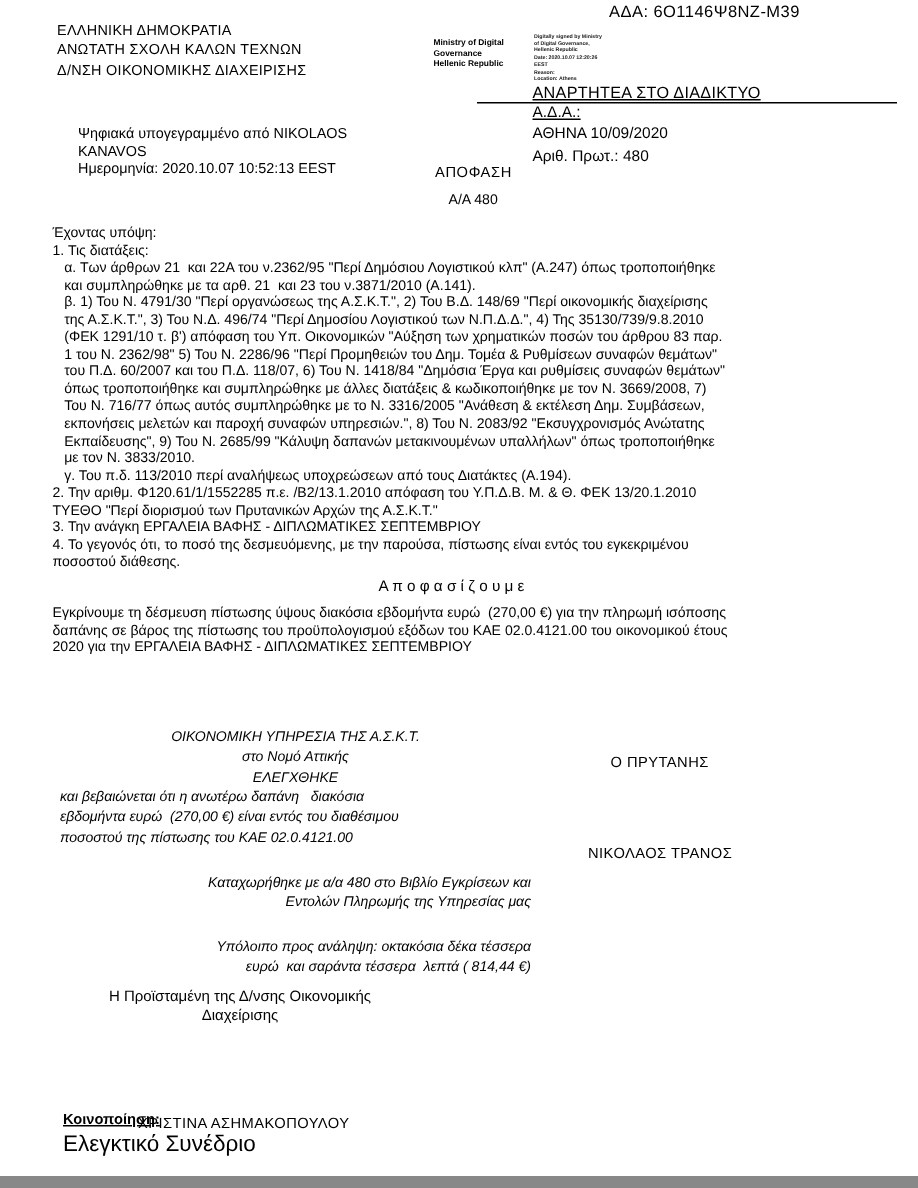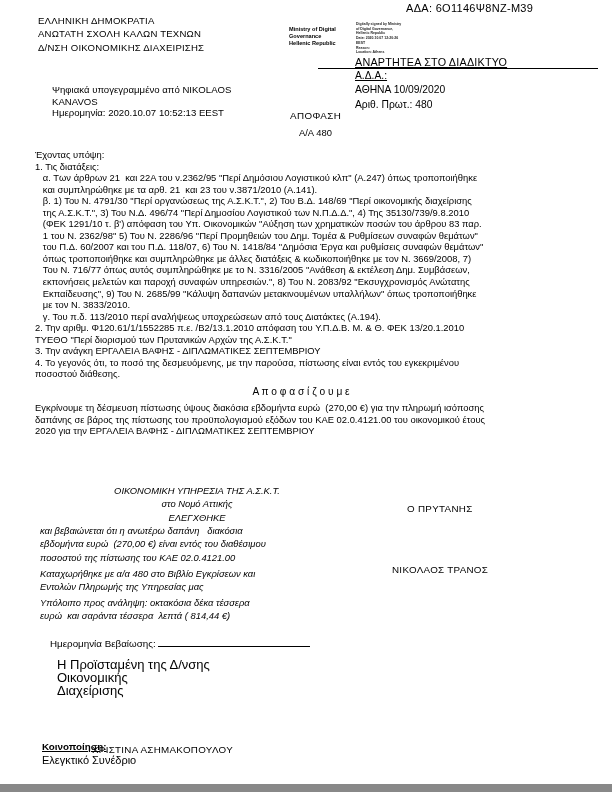--- a/index.html
+++ b/index.html
@@ -20,29 +20,29 @@
   .rb-head{font-size:10.8px;letter-spacing:.2px;}
   .sig-left{left:52px;top:84px;width:245px;font-size:9.6px;line-height:11.6px;}
   .apofasi{left:290px;top:110px;font-size:9.8px;letter-spacing:.4px;}
   .aa{left:299px;top:127px;font-size:9.4px;}
   .body-text{left:35px;top:149px;width:562px;font-size:9.4px;line-height:11.55px;}
   .dec-head{left:35px;top:386px;width:532px;text-align:center;font-size:10.2px;}
   .dec-text{left:35px;top:402px;width:562px;font-size:9.4px;line-height:11.6px;}
   .audit{left:40px;top:484px;width:314px;font-size:9.4px;font-style:italic;}
   .audit .hd{text-align:center;line-height:13.4px;white-space:pre-wrap;}
   .audit p{margin:0;line-height:13.2px;white-space:pre-wrap;}
-  .audit p.gap{margin-top:3px;}
+  .audit p.gap{margin-top:17px;text-align:right;}
   .rector{left:407px;top:503px;font-size:9.8px;letter-spacing:.3px;}
   .rector-name{left:392px;top:564px;font-size:9.8px;letter-spacing:.3px;}
   .datecert{left:50px;top:636px;font-size:9.8px;}
   .datecert .line{display:inline-block;width:152px;border-bottom:1.2px solid #000;height:10px;vertical-align:baseline;}
-  .head-of-dept{left:57px;top:658px;width:180px;font-size:13px;line-height:13.2px;}
+  .head-of-dept{left:70px;top:658px;width:180px;text-align:center;font-size:10px;line-height:13.2px;}
   .asimako{left:92px;top:708px;font-size:9.8px;letter-spacing:.3px;margin-top:36px;}
   .koino{left:42px;top:741px;font-size:9.8px;font-weight:bold;text-decoration:underline;}
-  .elegktiko{left:42px;top:754px;font-size:11px;}
+  .elegktiko{left:42px;top:754px;font-size:15px;}
 </style>
 </head>
 <body>
 
 <div class="page">
 
   <div class="abs org pre">ΕΛΛΗΝΙΚΗ ΔΗΜΟΚΡΑΤΙΑ
 ΑΝΩΤΑΤΗ ΣΧΟΛΗ ΚΑΛΩΝ ΤΕΧΝΩΝ
 Δ/ΝΣΗ ΟΙΚΟΝΟΜΙΚΗΣ ΔΙΑΧΕΙΡΙΣΗΣ</div>
 
@@ -111,23 +111,20 @@
 ποσοστού της πίστωσης του ΚΑΕ 02.0.4121.00</p>
     <p class="gap">Καταχωρήθηκε με α/α 480 στο Βιβλίο Εγκρίσεων και
 Εντολών Πληρωμής της Υπηρεσίας μας</p>
     <p class="gap">Υπόλοιπο προς ανάληψη: οκτακόσια δέκα τέσσερα
 ευρώ  και σαράντα τέσσερα  λεπτά ( 814,44 €)</p>
   </div>
 
   <div class="abs rector">Ο ΠΡΥΤΑΝΗΣ</div>
   <div class="abs rector-name">ΝΙΚΟΛΑΟΣ ΤΡΑΝΟΣ</div>
 
-  <div class="abs datecert">
-    <span>Ημερομηνία Βεβαίωσης: </span><span class="line"></span>
-  </div>
 
   <div class="abs head-of-dept pre">Η Προϊσταμένη της Δ/νσης Οικονομικής
 Διαχείρισης</div>
   <div class="abs asimako">ΧΡΙΣΤΙΝΑ ΑΣΗΜΑΚΟΠΟΥΛΟΥ</div>
 
   <div class="abs koino">Κοινοποίηση:</div>
   <div class="abs elegktiko">Ελεγκτικό Συνέδριο</div>
 
 </div>
 

